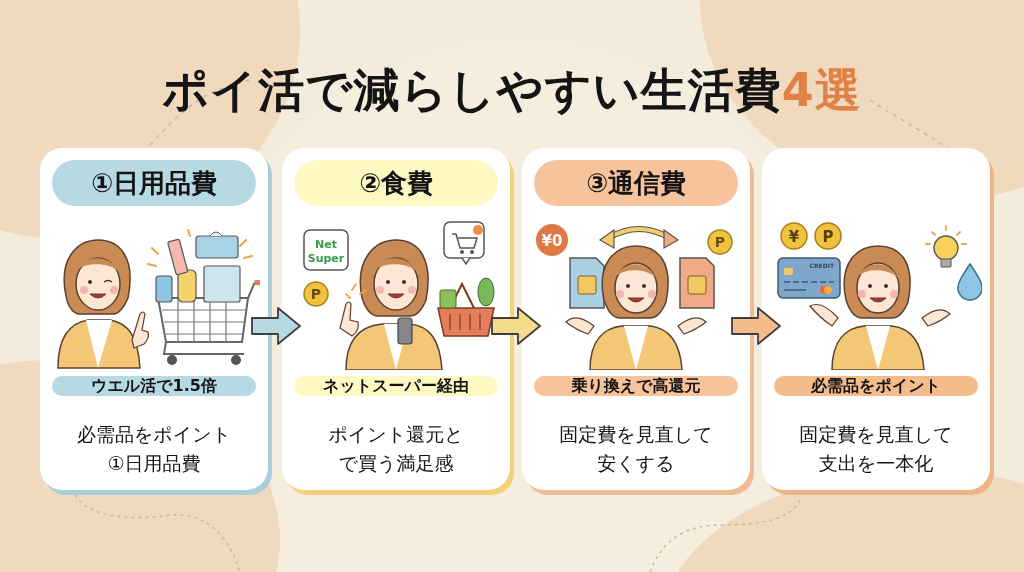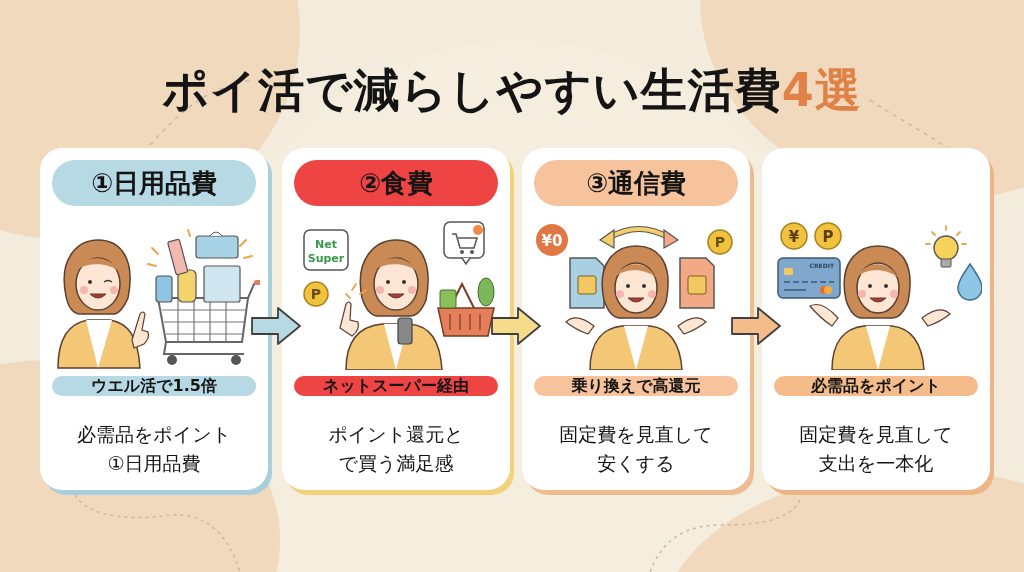--- a/index.html
+++ b/index.html
@@ -37,21 +37,21 @@
     .card.c4 { left: 762px; box-shadow: 4px 5px 0 #edb587; }
 
     .pill {
       position: absolute; left: 12px; right: 12px; height: 46px;
       border-radius: 23px; display: flex; align-items: center; justify-content: center;
       font-weight: bold; color: #141414;
     }
     .pill.head { top: 12px; font-size: 26px; }
     .pill.sub  { top: 228px; height: 20px; font-size: 16px; }
     .c1 .pill { background: #b7d9e4; }
-    .c2 .pill { background: #ef4444; }
+    .c2 .pill { background: #fef9c3; }
     .c3 .pill { background: #f7c39c; }
     .c4 .pill { background: #f3bc8a; }
 
     .desc {
       position: absolute; left: 6px; right: 6px; top: 272px; text-align: center;
       font-size: 19px; font-weight: normal; color: #141414; line-height: 29px;
     }
     .illust { position: absolute; left: 8px; top: 70px; width: 212px; height: 152px; }
 
     .arrow { position: absolute; top: 304px; width: 52px; height: 44px; }

